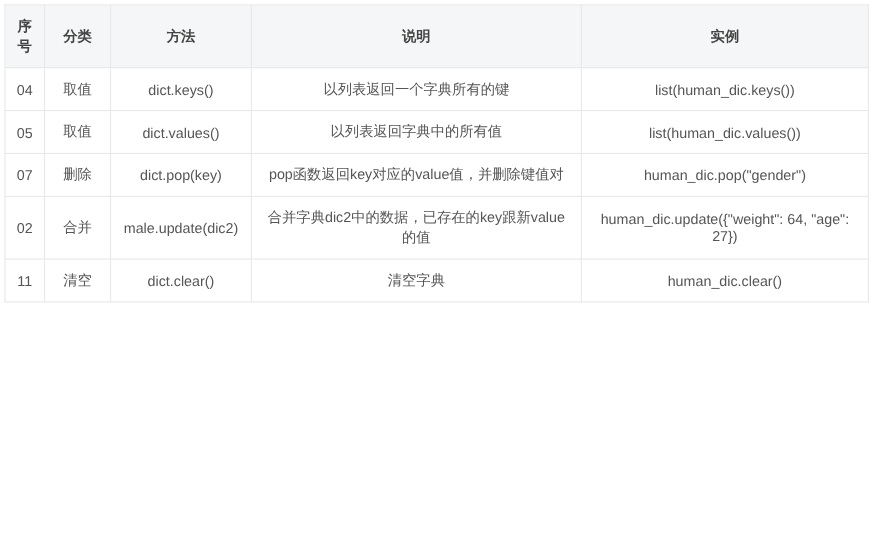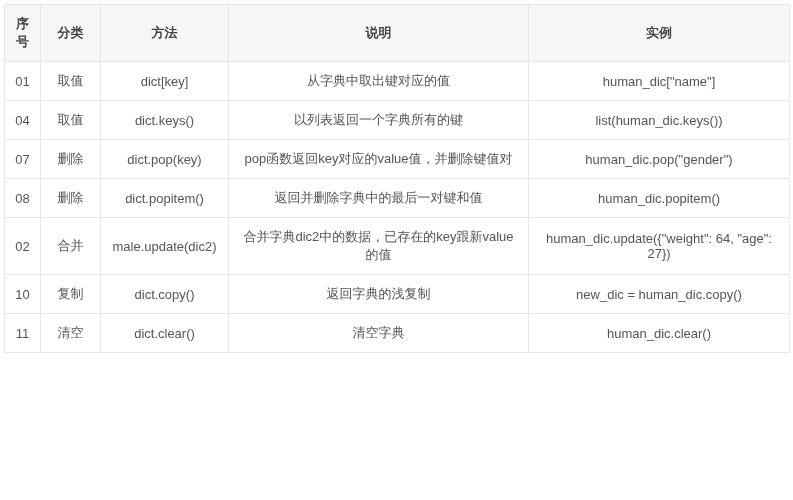--- a/index.html
+++ b/index.html
@@ -47,61 +47,47 @@
   <thead>
     <tr>
       <th>序号</th>
       <th>分类</th>
       <th>方法</th>
       <th>说明</th>
       <th>实例</th>
     </tr>
   </thead>
   <tbody id="tbody">
-  <tr>
-        <td>01</td>
-        <td>取值</td>
-        <td>dict[key]</td>
-        <td>从字典中取出键对应的值</td>
-        <td>human_dic["name"]</td>
-      </tr>
       <tr>
         <td>04</td>
         <td>取值</td>
         <td>dict.keys()</td>
         <td>以列表返回一个字典所有的键</td>
         <td>list(human_dic.keys())</td>
+      </tr>
+      <tr>
+        <td>05</td>
+        <td>取值</td>
+        <td>dict.values()</td>
+        <td>以列表返回字典中的所有值</td>
+        <td>list(human_dic.values())</td>
       </tr>
       <tr>
         <td>07</td>
         <td>删除</td>
         <td>dict.pop(key)</td>
         <td>pop函数返回key对应的value值，并删除键值对</td>
         <td>human_dic.pop("gender")</td>
       </tr>
       <tr>
-        <td>08</td>
-        <td>删除</td>
-        <td>dict.popitem()</td>
-        <td>返回并删除字典中的最后一对键和值</td>
-        <td>human_dic.popitem()</td>
-      </tr>
-      <tr>
         <td>02</td>
         <td>合并</td>
         <td>male.update(dic2)</td>
         <td>合并字典dic2中的数据，已存在的key跟新value的值</td>
         <td>human_dic.update({"weight": 64, "age": 27})</td>
-      </tr>
-      <tr>
-        <td>10</td>
-        <td>复制</td>
-        <td>dict.copy()</td>
-        <td>返回字典的浅复制</td>
-        <td>new_dic = human_dic.copy()</td>
       </tr>
       <tr>
         <td>11</td>
         <td>清空</td>
         <td>dict.clear()</td>
         <td>清空字典</td>
         <td>human_dic.clear()</td>
       </tr>
     </tbody>
 </table>

